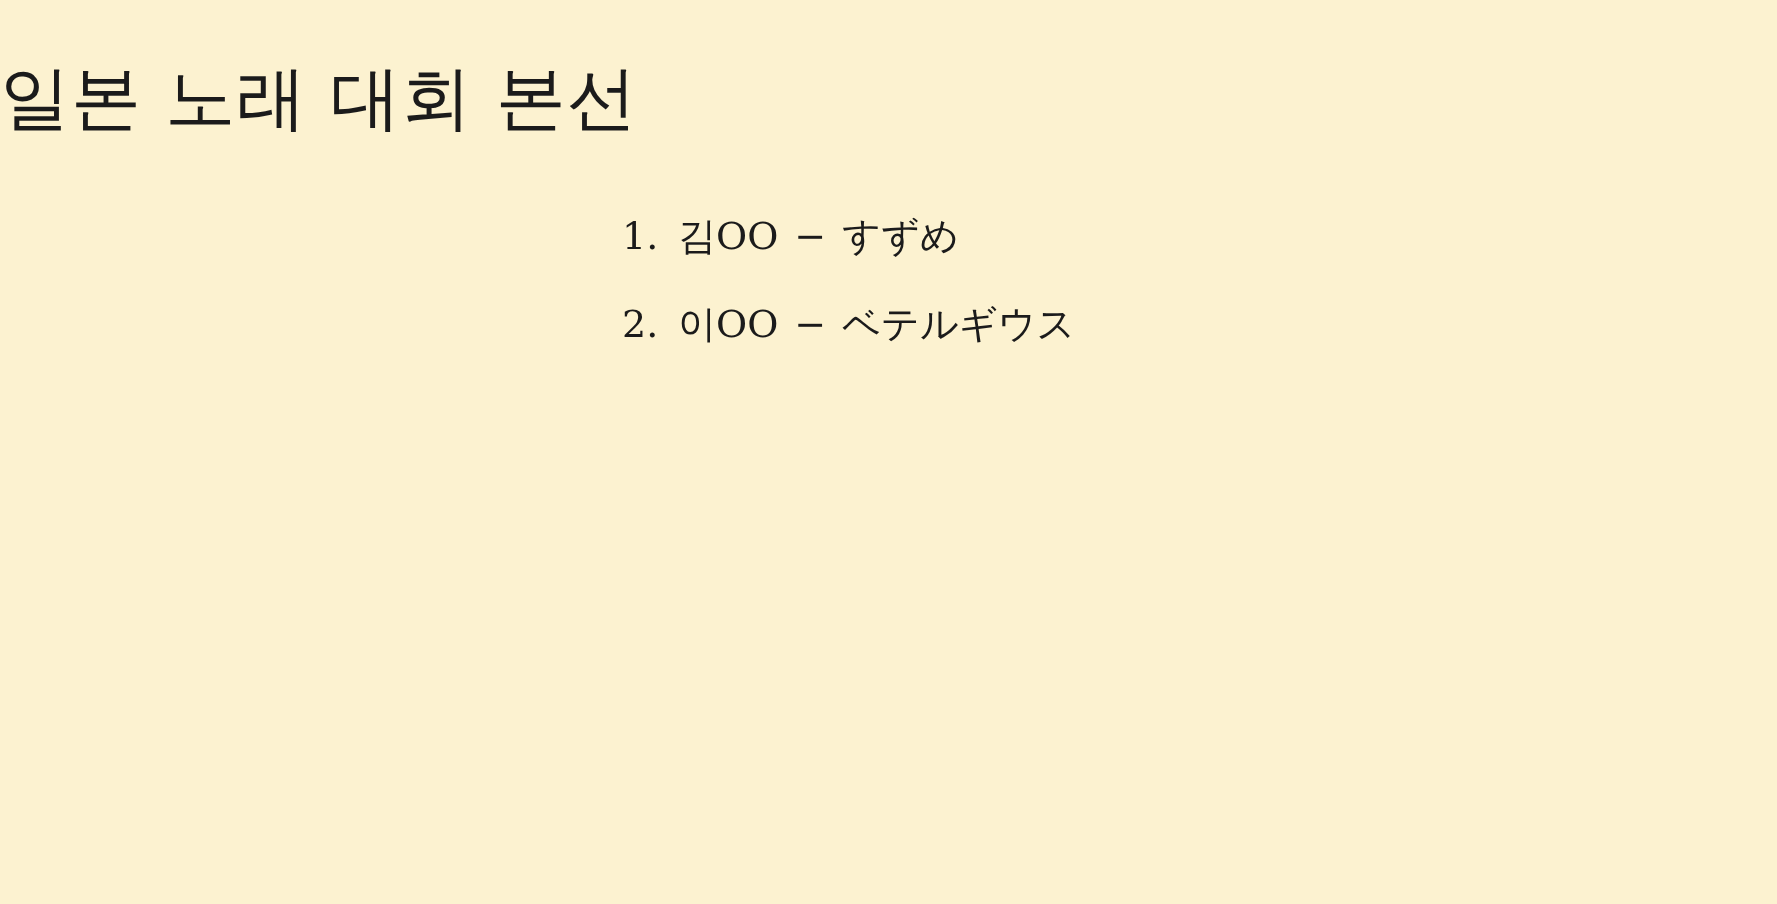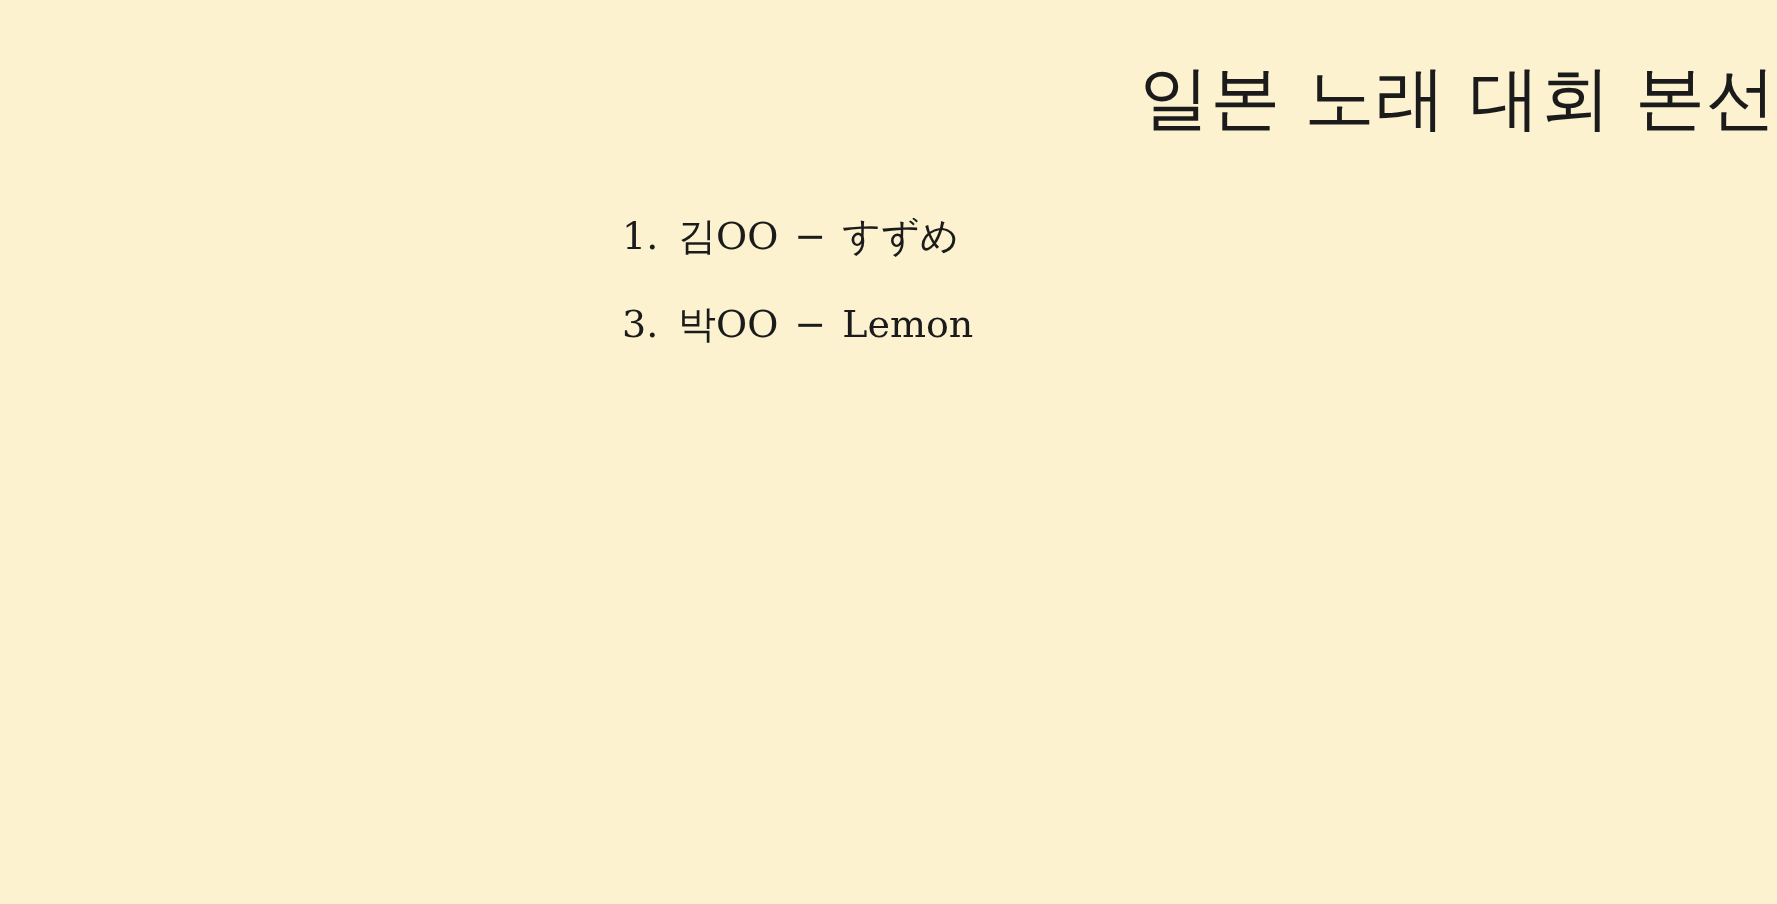--- a/index.html
+++ b/index.html
@@ -15,21 +15,21 @@
   .page {
     width: 100%;
     height: 100%;
     box-sizing: border-box;
   }
   .title {
     margin: 56px 0 0 0;
     font-size: 70px;
     font-weight: normal;
     line-height: 84px;
-    text-align: right;
+    text-align: left;
     letter-spacing: 1px;
   }
   .song-list {
     list-style: none;
     margin: 72px 0 0 622px;
     padding: 0;
     font-size: 38px;
   }
   .song-list li {
     line-height: 48px;
@@ -53,22 +53,22 @@
 <body style="background: rgb(252, 242, 208); color: rgb(27, 27, 27);">
 
 <main class="page">
   <h1 class="title">일본 노래 대회 본선</h1>
 
   <ol class="song-list" id="song-list">
   <li class="row">
     <span class="num">1.</span><span class="performer">김OO</span><span class="sep">−</span><span class="song"><span>すずめ</span></span>
   </li>
 
+  <li class="row">
+    <span class="num">2.</span><span class="performer">이OO</span><span class="sep">−</span><span class="song"><span>ベテルギウス</span></span>
+  </li>
 
-  <li class="row">
-    <span class="num">3.</span><span class="performer">박OO</span><span class="sep">−</span><span class="song"><span>Lemon</span></span>
-  </li>
 
 
 
 
 </ol>
 </main>
 
 </body></html>

